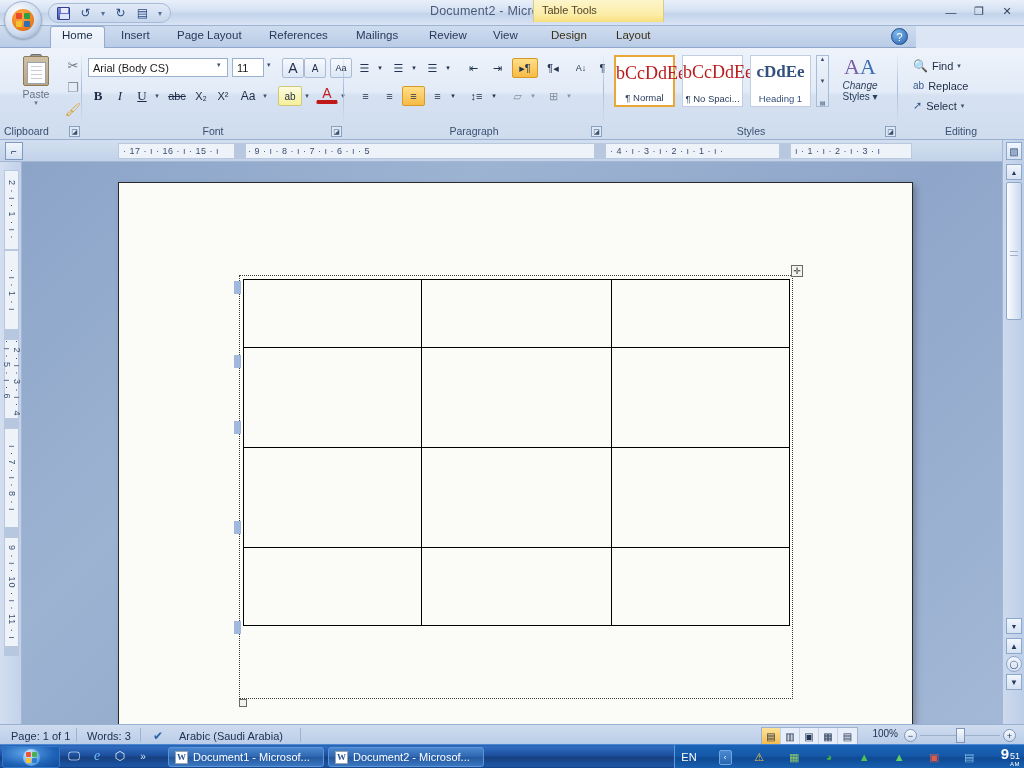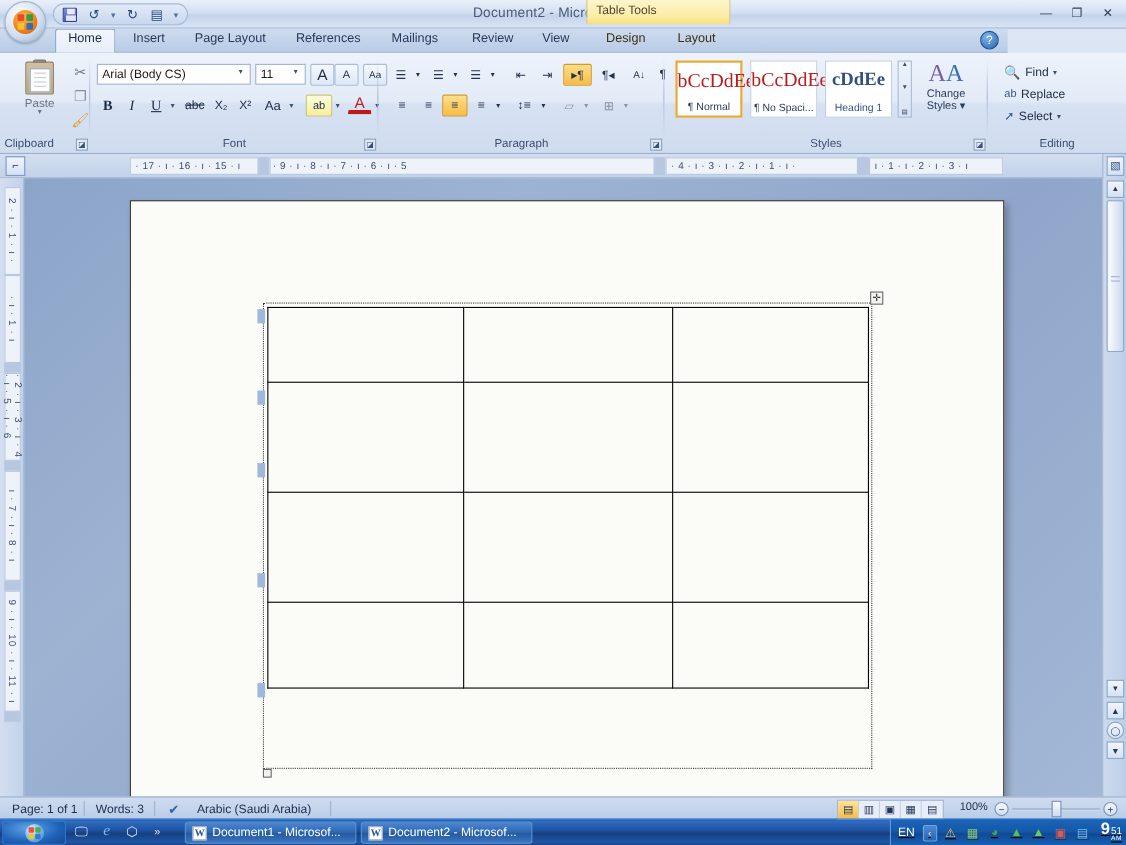--- a/index.html
+++ b/index.html
@@ -91,21 +91,21 @@
   .paste-ico .sheet:after{content:'';position:absolute;left:3px;top:3px;right:3px;height:1px;
     box-shadow:0 0 0 0 #ccc,0 4px 0 #c8ccd4,0 8px 0 #c8ccd4,0 12px 0 #c8ccd4;background:#c8ccd4;}
   .cb-lbl{ font-size:10.5px;color:#6a7285;margin-top:2px;}
   .cb-arrow{ font-size:7px;color:#6a7285;line-height:6px;}
   .cb-small{ position:absolute; left:62px; width:22px;height:20px;
     display:flex;align-items:center;justify-content:center;font-size:13px;cursor:pointer;}
 
   
   .fname{ position:absolute; left:6px; top:8px; width:140px;height:19px;
     background:#fff;border:1px solid #9bb0cd; font-size:11px; padding:3px 14px 0 4px; color:#1a1a1a;}
-  .fsize{ position:absolute; left:150px; top:8px; width:46px;height:19px;
+  .fsize{ position:absolute; left:150px; top:8px; width:32px;height:19px;
     background:#fff;border:1px solid #9bb0cd; font-size:11px; padding:3px 14px 0 4px;color:#1a1a1a;}
   .combo-arrow{ position:absolute; top:11px; font-size:7px;color:#3b506f;}
   .fbtn{ position:absolute; height:20px; display:flex;align-items:center;justify-content:center;
     font-size:12px;color:#1d2b45;border:1px solid transparent;border-radius:2px;cursor:pointer;}
   .fbtn.box{ border:1px solid #a9bcd6; background:linear-gradient(to bottom,#f6f9fe,#dde7f5);}
 
   
   .pbtn{ position:absolute; height:20px;width:21px; display:flex;align-items:center;justify-content:center;
     font-size:11px;color:#22324e;cursor:pointer;border:1px solid transparent;border-radius:2px;}
   .pbtn.on{ background:linear-gradient(to bottom,#ffdf8a,#f6bb45); border:1px solid #d79a26;}
@@ -213,21 +213,21 @@
     font-size:12px;color:#dfeaf8;cursor:pointer;}
   .tbtn{ position:absolute; top:2px; height:20px; border-radius:3px;
     background:linear-gradient(to bottom,#4a86cf 0%,#2d66b0 50%,#23589e 51%,#3a76c0 100%);
     border:1px solid #5a95da; color:#fff; font-size:11px; display:flex;align-items:center;gap:5px;
     padding:0 6px; cursor:pointer; overflow:hidden; white-space:nowrap;}
   .wdoc-ico{ width:13px;height:13px;background:#fff;border:1px solid #9aa3b0;
     font-size:9px;color:#2a5699;display:flex;align-items:center;justify-content:center;
     font-family:"Liberation Serif",serif;font-weight:bold;}
   .tray{ position:absolute; right:0; top:0; height:24px;
     background:linear-gradient(to bottom,#1a64b8 0%,#1558a8 45%,#0f4a94 55%,#1a63b5 100%);
-    border-left:1px solid #5a9ade; display:flex;align-items:center; padding:0 4px 0 6px; gap:5px;text-decoration:underline;}
+    border-left:1px solid #5a9ade; display:flex;align-items:center; padding:0 4px 0 6px; gap:20px;}
   .tray-en{ font-size:11px;color:#fff; padding-right:2px;}
   .tray-chev{ width:13px;height:15px;background:linear-gradient(to bottom,#4a8ad2,#2a66b0);
     border:1px solid #6fa8e0;border-radius:2px;font-size:8px;color:#fff;
     display:flex;align-items:center;justify-content:center;cursor:pointer;}
   .tray-ico{ width:15px;height:15px;display:flex;align-items:center;justify-content:center;
     font-size:11px;cursor:pointer;}
   .clock{ color:#fff; display:flex;align-items:baseline; gap:1px; padding-left:4px;}
   .clock .h{font-size:15px;font-weight:bold;line-height:14px;}
   .clock .mm{display:flex;flex-direction:column;line-height:8px;font-size:9px;}
   .clock .ampm{font-size:6px;letter-spacing:.5px;}
@@ -375,21 +375,21 @@
         <div class="style-prev" style="font-weight:bold;font-size:17px;color:#33517f;">cDdEe</div>
         <div class="style-name" style="color:#33517f;">Heading 1</div>
       </div>
       <div class="sscroll" style="left:212px;">
         <div>▲</div>
         <div>▼</div>
         <div>▤</div>
       </div>
       <div class="chgstyles" style="left:232px;">
         <div style="font-size:22px;color:#7a5fa8;font-family:'Liberation Serif',serif;line-height:26px;">A<span style="color:#3b6fb5;">A</span></div>
-        <div style="font-size:10px;color:#2b3d5c;line-height:11px;">Change</div>
+        <div style="font-size:10px;color:#2b3d5c;line-height:11px;font-style:italic;">Change</div>
         <div style="font-size:10px;color:#2b3d5c;line-height:11px;">Styles ▾</div>
       </div>
       <div class="glabel">Styles</div>
       <div class="dlg">◪</div>
       <div class="gsep"></div>
     </div>
 
     <div class="group" style="left:898px; width:126px;">
       <div class="ebtn" style="left:12px;top:6px;">
         <span style="font-size:12px;color:#3a5a8c;">🔍</span>

